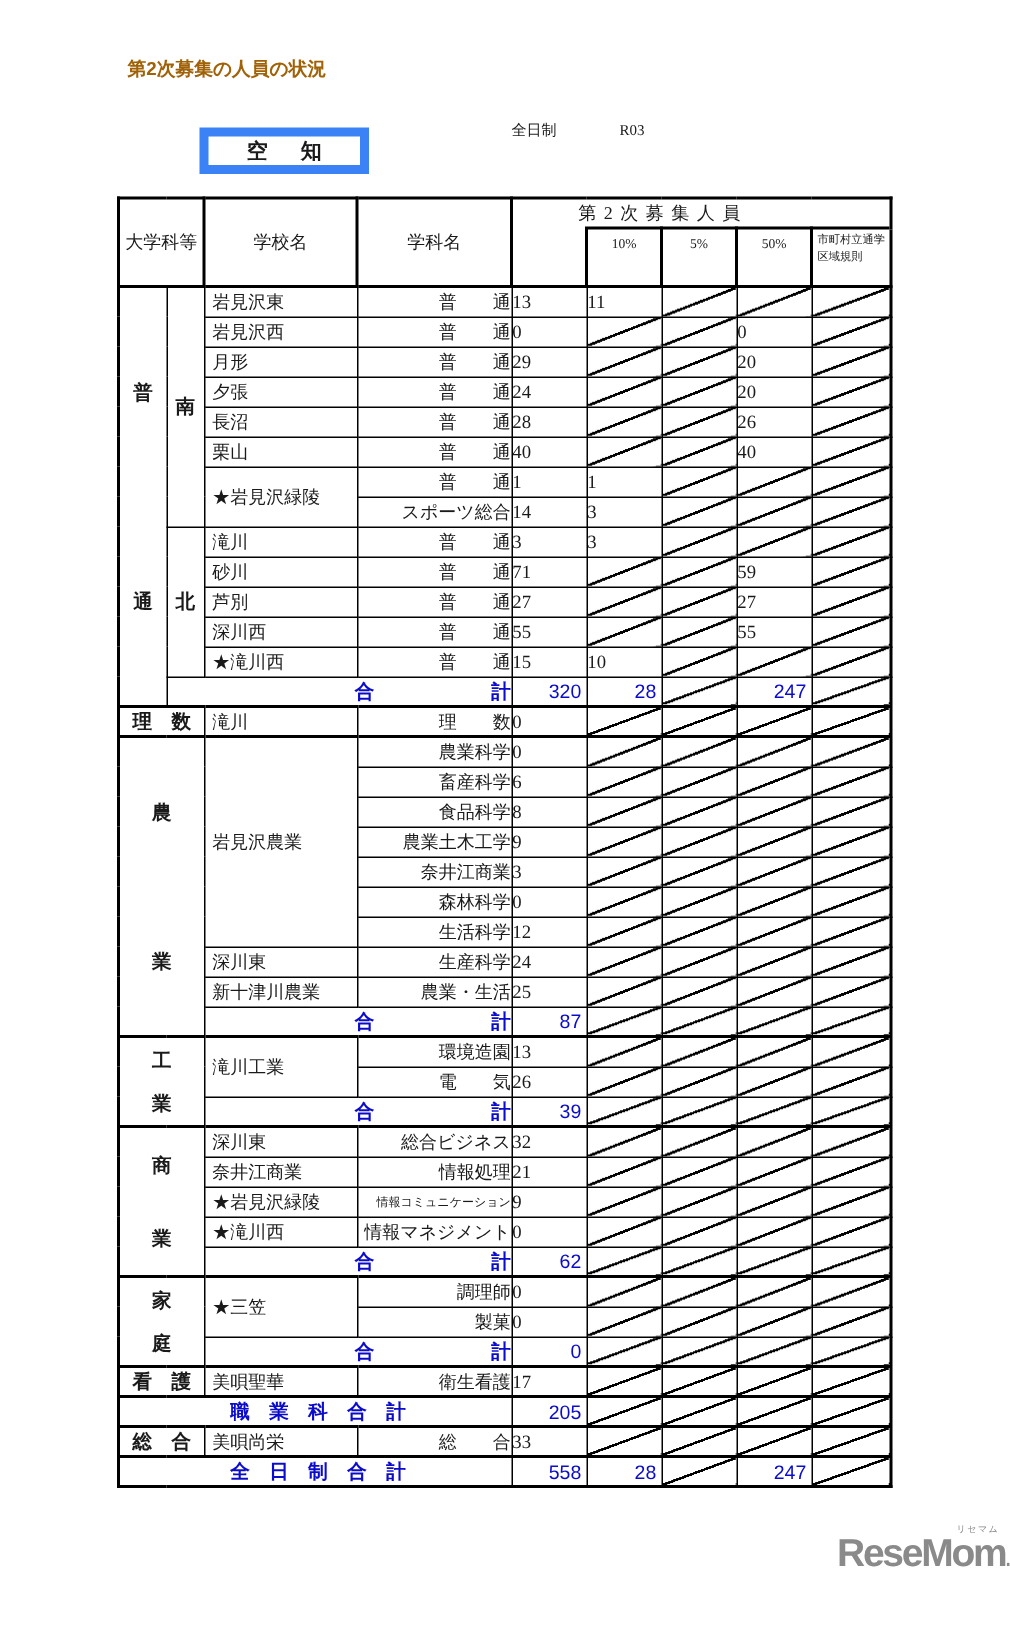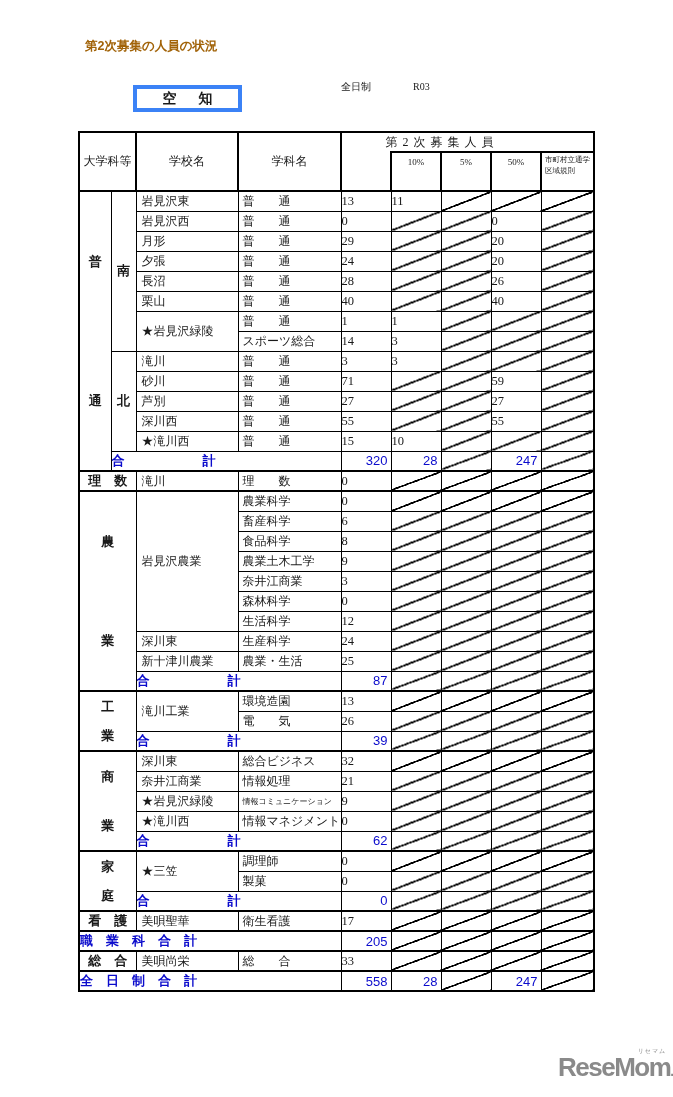--- a/index.html
+++ b/index.html
@@ -11,21 +11,21 @@
   body{
     width:673px;height:1097px;position:relative;background:#ffffff;
     font-family:"Liberation Serif", serif;color:var(--ink);overflow:hidden;
   }
   .title{
     position:absolute;left:85px;top:38px;
     font-family:"Liberation Sans", sans-serif;font-weight:bold;font-size:12.5px;color:#a16207;
   }
   .region-box{
     position:absolute;left:133px;top:85px;width:101px;height:19px;
-    border:4px solid #3b82f6;display:flex;align-items:center;justify-content:center;
+    border:6px solid #3b82f6;display:flex;align-items:center;justify-content:center;
     font-family:"Liberation Sans", sans-serif;font-weight:bold;font-size:14px;letter-spacing:4px;text-indent:4px;
   }
   .system{position:absolute;left:341px;top:80px;font-size:10px;}
   .system .year{margin-left:42px;}
   table{
     position:absolute;left:78px;top:131px;width:515px;
     border-collapse:collapse;table-layout:fixed;border:2px solid #000;
   }
   th,td{box-sizing:border-box;}
   thead th{
@@ -38,38 +38,38 @@
   th.hempty{border-top:none;}
   th.hsub{font-size:9px;vertical-align:top;padding-top:4px;}
   th.hrule{font-size:7.5px;line-height:1.4;text-align:left;padding:2px 1px 0 3px;white-space:normal;}
   tbody tr{height:20px;}
   tbody td{
     border:1px solid #000;font-size:12px;padding:0;overflow:hidden;white-space:nowrap;
     vertical-align:middle;color:var(--ink);
   }
   tbody tr.sect td{border-top:2px solid #000;}
   td.s{text-align:left;padding-left:5px;}
-  td.j,td.js{text-align:left;padding-left:4px;}
+  td.j,td.js{text-align:right;padding-left:4px;}
   td.js{font-size:8px;}
   td.n{text-align:left;padding-right:4px;font-size:12.5px;}
   td.nb{
     text-align:right;padding-right:3px;color:var(--blue);
     font-family:"Liberation Sans", sans-serif;font-weight:normal;font-size:13px;
   }
   td.x{background:linear-gradient(to bottom right,transparent 47.5%,#000 47.5%,#000 52.5%,transparent 52.5%);}
   td.d,td.sb,td.dv{
     font-family:"Liberation Sans", sans-serif;font-weight:bold;text-align:center;font-size:13px;
   }
   td.tl,td.gl{
     color:var(--blue);font-family:"Liberation Sans", sans-serif;font-weight:bold;
-    text-align:left;font-size:13px;
+    text-align:right;font-size:13px;
   }
   td.gl{padding-right:70px;}
   .vwrap{display:flex;flex-direction:column;justify-content:space-around;align-items:center;}
-  .logo{position:absolute;left:558px;top:1052px;color:var(--logo);font-family:"Liberation Sans", sans-serif;}
+  .logo{position:absolute;left:558px;top:1020px;color:var(--logo);font-family:"Liberation Sans", sans-serif;}
   .logo .main{font-weight:bold;font-size:26px;letter-spacing:-1.5px;}
   .logo .ruby{position:absolute;right:8px;top:-5px;font-size:6px;letter-spacing:1px;}
   .logo .dot{font-weight:bold;font-size:14px;}
 </style>
 </head>
 <body>
 
 <div class="title">第2次募集の人員の状況</div>
 
 <div class="region-box">

